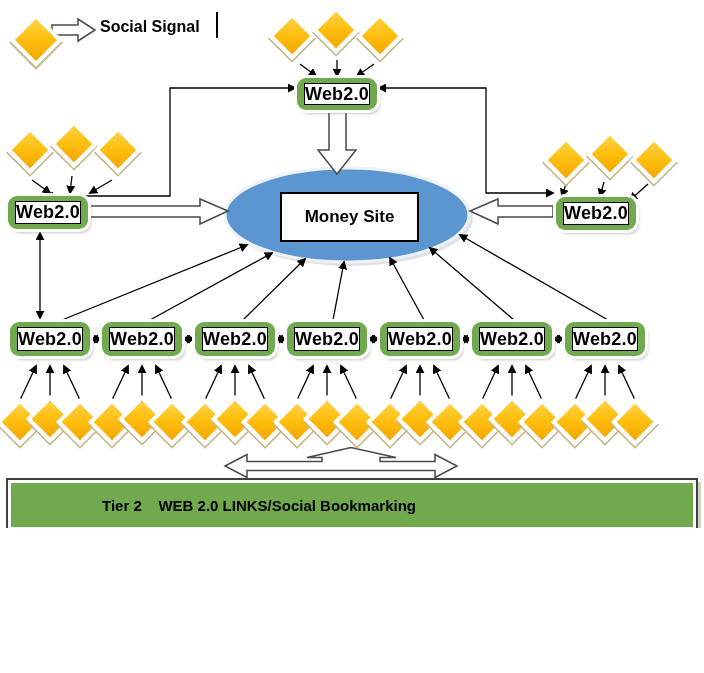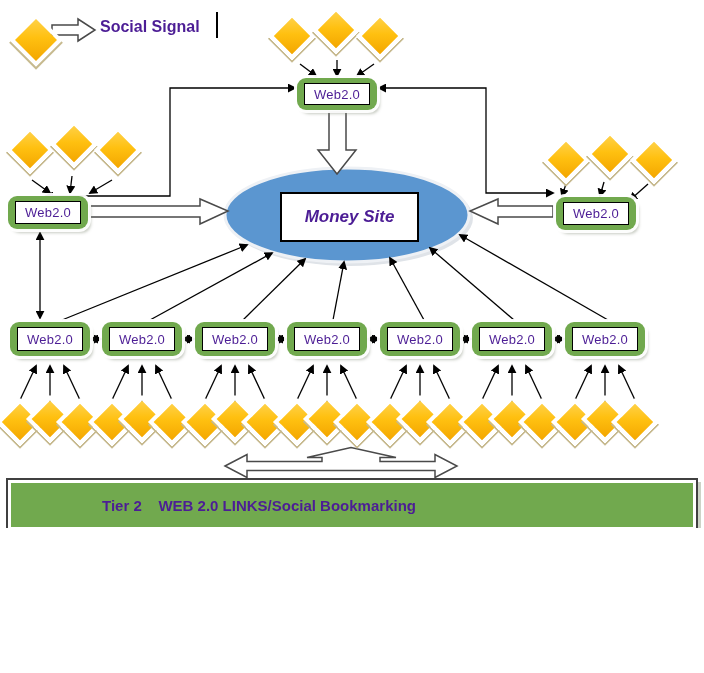--- a/index.html
+++ b/index.html
@@ -1,53 +1,53 @@
 <!DOCTYPE html>
 <html style="--diamond: #FFC010; --diamond-shadow: #C7BA8F; --node-green: #71A94E; --ellipse-blue: #5B96D0; --banner-green: #71A94E; --banner-gray: #A9A9A9; --selection-blue: #4472C4; --connector: #000000;"><head>
 <meta charset="utf-8">
 <style>
   html,body{margin:0;padding:0;background:#fff;}
   .canvas{
     position:relative; width:704px; height:528px; background:#fff;
-    font-family:"Liberation Sans", sans-serif; color:#4c1d95; overflow:hidden;
+    font-family:"Liberation Sans", sans-serif; color:#000000; overflow:hidden;
   }
   svg.layer{position:absolute;left:0;top:0;width:704px;height:673px;}
   svg .conn{stroke:var(--connector,#000); stroke-width:1.3; fill:none;}
   svg .blockarrow{fill:#fff; stroke:#4a4a4a; stroke-width:1.5;}
   svg .dashed{fill:none; stroke:var(--selection-blue,#4472C4); stroke-width:1.6; stroke-dasharray:7 5;}
 
   
   .node{
     position:absolute; background:var(--node-green,#71A94E); border-radius:9px;
     box-shadow:0 0 0 3px rgba(255,255,255,.95), 3px 4px 3px rgba(130,140,120,.45);
   }
   .node .lbl{
     position:absolute; inset:5px 7px; background:#fff; border:1.6px solid #000;
-    display:flex; align-items:center; justify-content:center; font-size:13px; letter-spacing:.2px;
+    display:flex; align-items:center; justify-content:center; font-size:18px; letter-spacing:.2px;font-weight:bold;
   }
 
   
   .dgroup{position:absolute; display:flex; align-items:center; height:48px;}
   .diamond{
     display:inline-block; width:26px; height:26px; position:relative;
     background:linear-gradient(135deg,#ffd147, var(--diamond,#FFC010) 45%, #f3a600);
     border:4px solid #fff; transform:rotate(45deg);
     box-shadow:2px 2px 0 var(--diamond-shadow,#C7BA8F);
     margin-right:-4px;
   }
   .sat .diamond{margin-right:10px;}
   .sat .diamond:nth-child(2){top:-6px;}
   .cluster .diamond:nth-child(2){top:-3px;}
   .legendbox .diamond{width:30px;height:30px;margin-right:0;}
 
   
   .money{
     position:absolute; left:280px; top:192px; width:135px; height:46px; background:#fff;
     border:2px solid #000; display:flex; align-items:center; justify-content:center;
-    font-weight:bold; font-size:17px;font-style:italic;
+    font-weight:bold; font-size:17px;
   }
 
   
   .legendbox{left:17px; top:16px;}
   .legend-label{position:absolute; left:100px; top:18px; font-size:16px; font-weight:bold; white-space:pre;}
   .caret{position:absolute; left:216px; top:12px; width:2px; height:26px; background:#000;}
 
   
   .banner{
     position:absolute; left:6px; width:692px; display:flex; align-items:center; justify-content:center;

